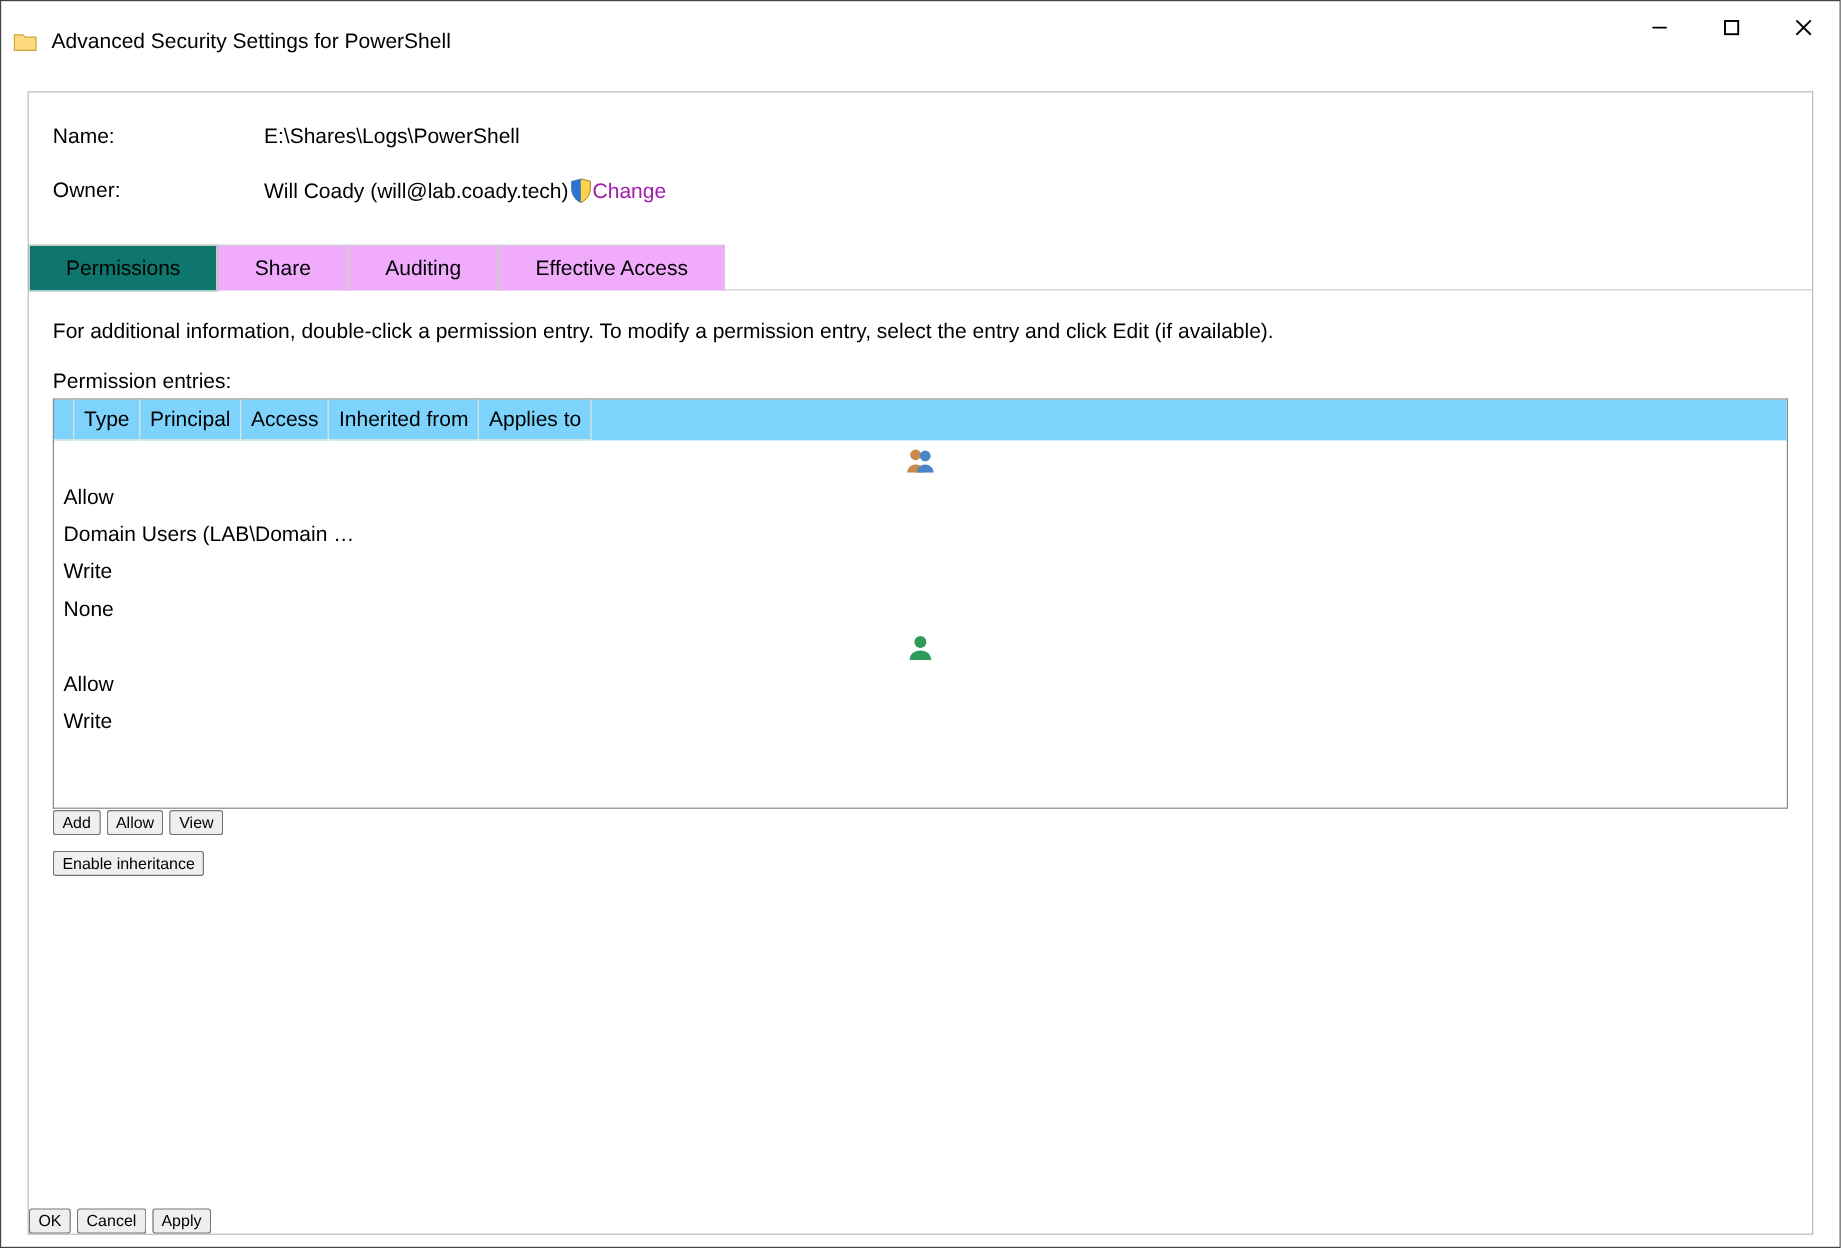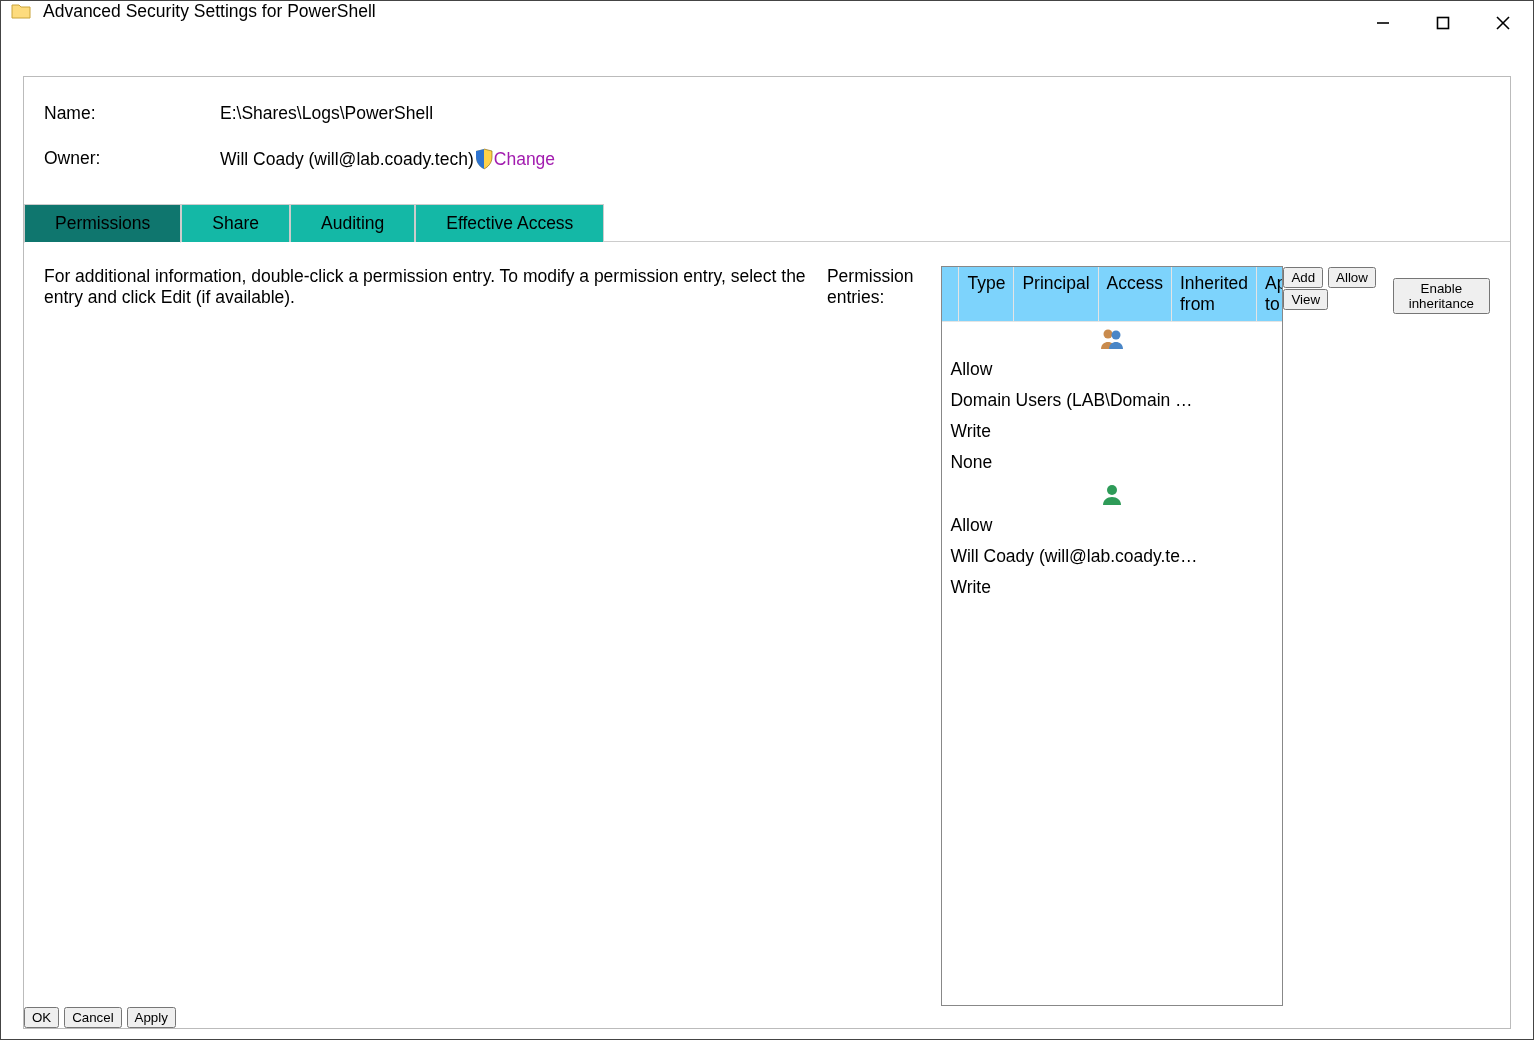--- a/index.html
+++ b/index.html
@@ -1,35 +1,35 @@
 <!DOCTYPE html>
 <html><head>
 <meta charset="utf-8">
 <style>
   html,body{margin:0;padding:0;font-family:"Segoe UI",Tahoma,sans-serif;font-size:17.5px;color:#000;background:#fff}
   .window{width:1534px;height:1040px;border:1px solid #444;box-sizing:border-box;position:relative;background:#fff;display:flex;flex-direction:column}
-  .titlebar{height:44px;display:flex;align-items:flex-start;padding:0 0 0 10px;border-bottom:1px solid rgba(0,0,0,0)}
+  .titlebar{height:44px;display:flex;align-items:flex-end;padding:0 0 0 10px;border-bottom:1px solid rgba(0,0,0,0)}
   .titlebar .folder-ico{width:20px;height:20px;margin-right:12px;display:flex;align-items:center;justify-content:center}
   .titlebar .title{flex:0 0 auto}
   .titlebar .spacer{flex:1}
   .winbtn{width:60px;height:44px;display:flex;align-items:center;justify-content:center}
   .winbtn svg{width:14px;height:14px;stroke:#000;stroke-width:1.6;fill:none}
   .content{flex:1;margin:30px 22px 10px 22px;border:1px solid #bbb;box-sizing:border-box;padding:26px 0 0 0;display:flex;flex-direction:column;position:relative}
   .inforow{display:flex;padding:0 0 0 20px;margin-bottom:24px}
   .inforow .lbl{width:176px}
   .inforow .ownerline{display:flex;align-items:center;}
   .shield{width:20px;height:22px;display:inline-flex;align-items:center;justify-content:center}
   .change{color:#a21caf}
   .tabs{display:flex;position:relative;margin-top:10px}
-  .tab{padding:8px 30px;border:1px solid #ccc;border-bottom:none;background:#14b8a6;position:relative;z-index:1}
+  .tab{padding:8px 30px;border:1px solid #ccc;border-bottom:none;background:#f0abfc;position:relative;z-index:1}
   .tab.active{background:#0f766e;border-bottom:1px solid #fff;margin-bottom:-1px;z-index:3}
   .tabstrip-line{border-bottom:1px solid #ccc;position:absolute;left:0;right:0;bottom:0}
-  .tabpage{padding:24px 20px 0 20px;flex:1;display:flex;flex-direction:row}
+  .tabpage{padding:24px 20px 0 20px;flex:1;display:flex;flex-direction:column}
   .hinttext{margin-bottom:20px}
-  .subhead{margin-bottom:24px}
+  .subhead{margin-bottom:4px}
   .list{border:1px solid #888;flex:0 0 340px;overflow:hidden}
   .list-header{display:flex;background:#7dd3fc}
   .list-header>div{padding:6px 8px;border-right:1px solid #e4e4e4;border-bottom:1px solid #e4e4e4;box-sizing:border-box}
   .list-body{'}
   .list-row{display:flex;align-items:center}
   .list-row>div{padding:5px 8px;box-sizing:border-box;white-space:nowrap;overflow:hidden;text-overflow:ellipsis}
   .col-icon{flex:0 0 38px;display:flex;justify-content:center;align-items:center}
   .col-type{flex:0 0 93px}
   .col-principal{flex:0 0 358px}
   .col-access{flex:0 0 290px}
@@ -139,21 +139,20 @@
               <div class="col-inherited">None</div>
             </div>
             <div class="list-row">
               <div class="col-icon">
                 <span class="usericon"><svg viewBox="0 0 26 22">
                     <circle cx="13" cy="7" r="5" fill="#2e9b58"></circle>
                     <path d="M4 22c0-5 4-8 9-8s9 3 9 8z" fill="#2e9b58"></path>
                   </svg></span>
               </div>
               <div class="col-type">Allow</div>
-              <div class="col-principal">Will Coady (will@lab.coady.te…</div>
               <div class="col-access">Write</div>
             </div>
           </div>
       </div>
 
       <div class="btnrow">
         <button class="wbtn">Add</button>
         <button class="wbtn disabled">Allow</button>
         <button class="wbtn disabled">View</button>
       </div>

